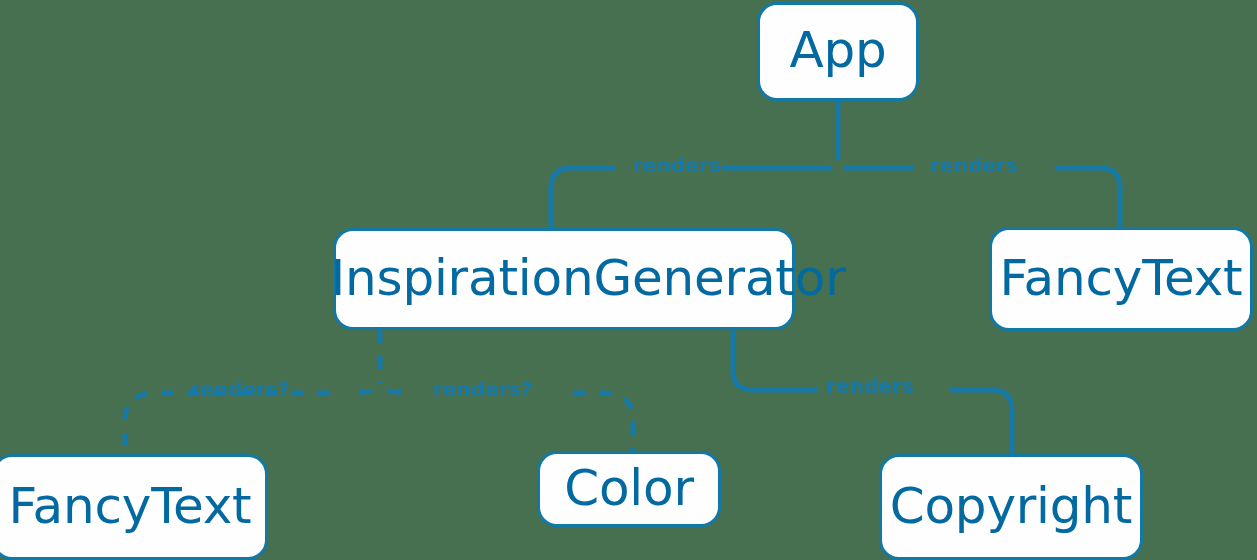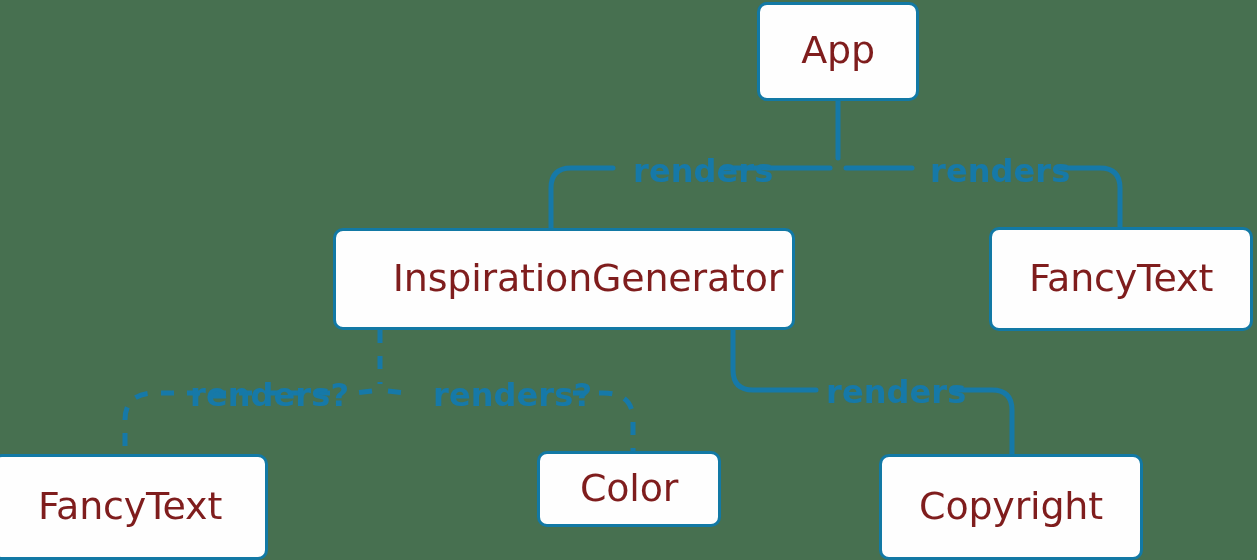--- a/index.html
+++ b/index.html
@@ -25,39 +25,39 @@
     position: absolute;
     left: 0;
     top: 0;
     width: 1257px;
     height: 560px;
   }
   .node {
     position: absolute;
     background: #fefefe;
     border: 3px solid #1279A5;
-    border-radius: 10px;
+    border-radius: 20px;
     display: flex;
     align-items: center;
     justify-content: center;
-    color: #7f1d1d;
-    font-size: 38px;
+    color: #0369a1;
+    font-size: 50px;
     font-weight: 400;
     letter-spacing: -0.2px;
     white-space: nowrap;
     z-index: 5;
   }
   .node-label {
     line-height: 1;
     padding-bottom: 3px;
   }
   .edge-label {
     position: absolute;
     color: #1679A8;
-    font-size: 32px;
+    font-size: 20px;
     font-weight: 600;
     letter-spacing: 0.1px;
     white-space: nowrap;
     z-index: 4;
     line-height: 1;
   }
   
   #node-app          { left: 757px;  top: 2px;   width: 162px; height: 99px; }
   #node-inspiration  { left: 333px;  top: 228px; width: 462px; height: 102px; padding-left: 48px; }
   #node-fancytext-r  { left: 989px;  top: 227px; width: 264px; height: 104px; }

